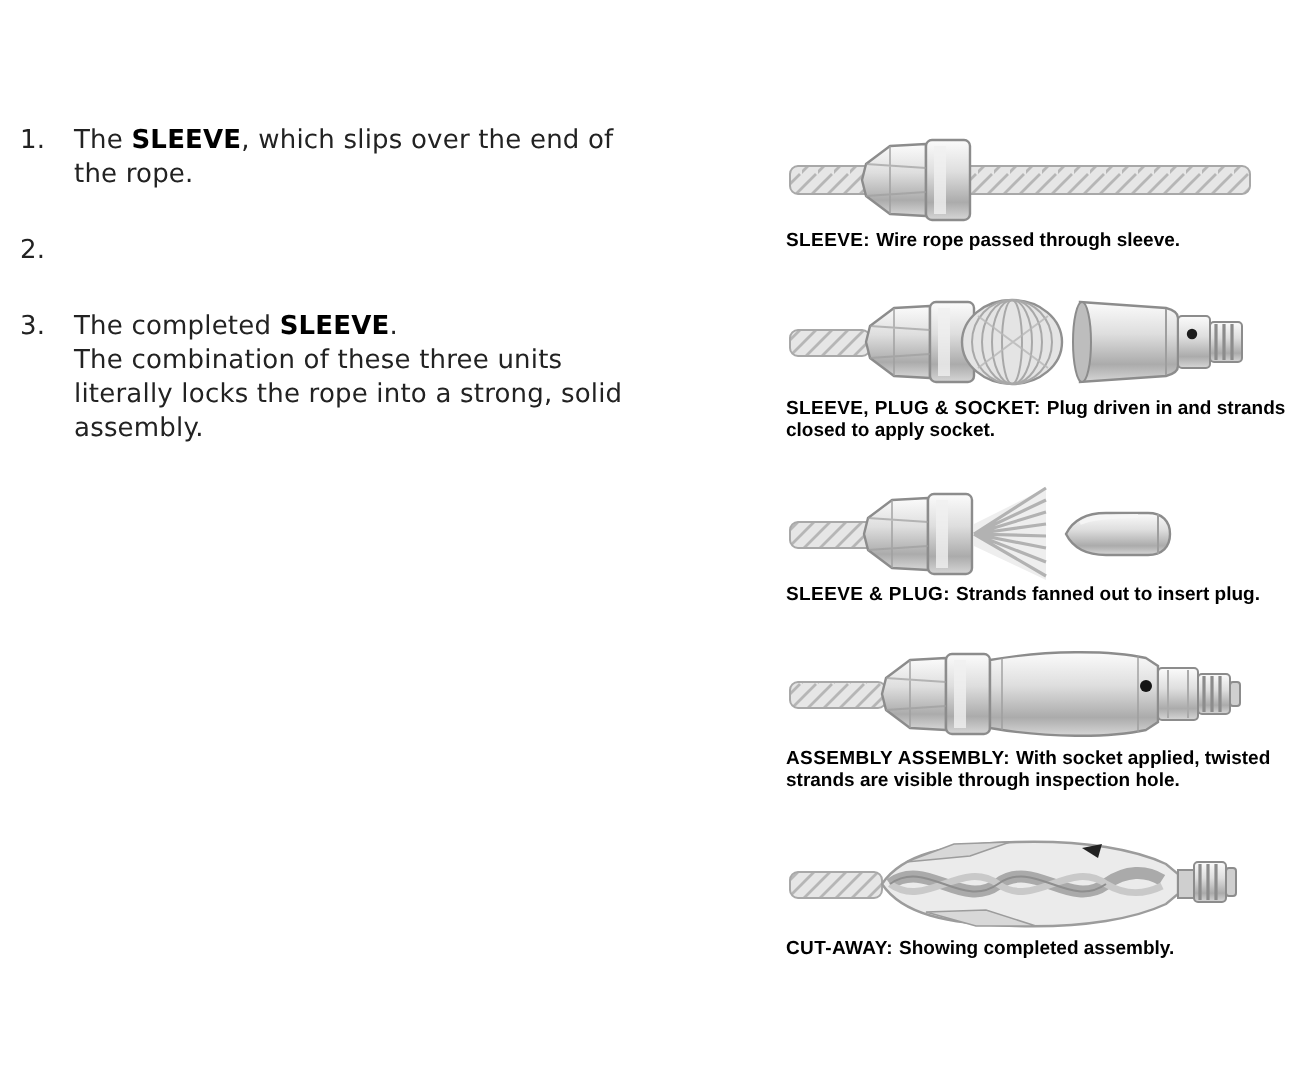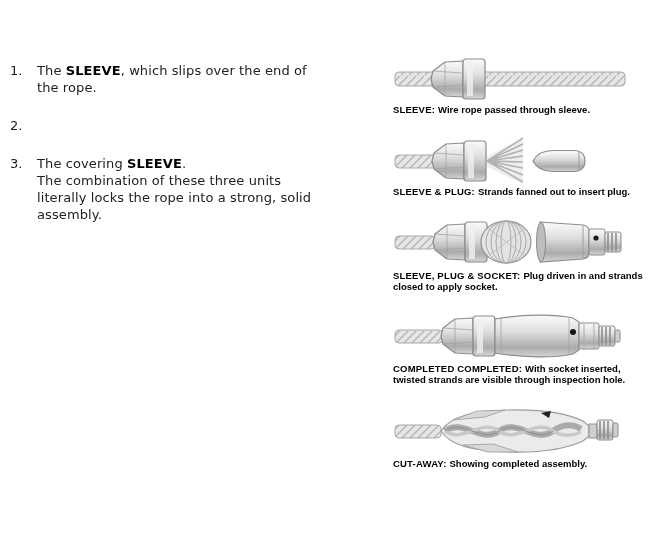--- a/index.html
+++ b/index.html
@@ -14,21 +14,21 @@
     position:absolute;left:10px;top:62px;width:330px;
     color:#222;font-size:13px;line-height:17px;letter-spacing:0.1px;
   }
   .step{display:flex;margin-bottom:21px;}
   .step .num{width:27px;flex:0 0 27px;}
   .step .body{width:293px;}
   .step b{font-weight:bold;color:#000000;}
   .step .extra{margin-top:0;}
 
   
-  .figures{position:absolute;left:393px;top:56px;width:252px;}
+  .figures{position:absolute;left:393px;top:67px;width:252px;}
   .figure{margin-bottom:19px;}
   .figure svg{display:block;}
   .caption{
     margin-top:2px;color:#000;
     font-family:"Liberation Sans",sans-serif;font-weight:bold;
     font-size:9.5px;line-height:11px;letter-spacing:0px;
   }
   .caption b{margin-right:3px;letter-spacing:0.2px;}
 </style>
 </head>
@@ -67,48 +67,35 @@
       <span class="num">1.</span>
       <div class="body"><span>The </span><b>SLEEVE</b><span>, which slips over the end of the rope.</span></div>
     </div>
 
     <div class="step">
       <span class="num">2.</span>
     </div>
 
     <div class="step">
       <span class="num">3.</span>
-      <div class="body"><span>The covering </span><b>SLEEVE</b><span>.</span>
+      <div class="body"><span>The completed </span><b>SLEEVE</b><span>.</span>
         <div class="extra">The combination of these three units literally locks the rope into a strong, solid assembly.</div>
       </div>
     </div>
 
   </div>
 
   <div class="figures">
 
     <div class="figure">
       <svg width="235" height="46" viewBox="0 0 235 46">
         <rect x="2" y="16" width="230" height="14" rx="4" fill="url(#pRope)" stroke="#a8a8a8"></rect>
         <use href="#sleeveShape" x="36" y="3"></use>
       </svg>
       <div class="caption"><b>SLEEVE:</b><span>Wire rope passed through sleeve.</span></div>
-    </div>
-
-    <div class="figure">
-      <svg width="235" height="50" viewBox="0 0 235 50">
-        <rect x="2" y="21" width="46" height="13" rx="4" fill="url(#pRope)" stroke="#a8a8a8"></rect>
-        <use href="#sleeveShape" x="37" y="7"></use>
-        <polygon points="94,22 130,4 130,50 94,33" fill="#eeeeee"></polygon>
-        <path d="M94,27 L130,4 M94,27 L130,10 M94,27 L130,16 M94,27 L130,22 M94,27 L130,28 M94,27 L130,34 M94,27 L130,41 M94,27 L130,48" stroke="#b2b2b2" stroke-width="1.6" fill="none"></path>
-        <path d="M140,27 C144,19 152,16.5 160,16.5 L181,16.5 C188,16.5 192,20.5 192,27 C192,33.5 188,37.5 181,37.5 L160,37.5 C152,37.5 144,35 140,27 Z" fill="url(#gMetal)" stroke="#8c8c8c" stroke-width="1.2"></path>
-        <path d="M147,21.5 C153,18.8 162,18 176,18" stroke="#f5f5f5" stroke-width="2" fill="none"></path>
-        <path d="M186,17 L186,37" stroke="#9e9e9e" stroke-width="1"></path>
-      </svg>
-      <div class="caption"><b>SLEEVE &amp; PLUG:</b><span>Strands fanned out to insert plug.</span></div>
     </div>
 
     <div class="figure">
       <svg width="235" height="52" viewBox="0 0 235 52">
         <rect x="2" y="20" width="40" height="13" rx="4" fill="url(#pRope)" stroke="#a8a8a8"></rect>
         <use href="#sleeveShape" x="38" y="6"></use>
         <ellipse cx="113" cy="26" rx="25" ry="21" fill="#e4e4e4" stroke="#909090" stroke-width="1.2"></ellipse>
         <ellipse cx="113" cy="26" rx="20" ry="21" fill="none" stroke="#a8a8a8"></ellipse>
         <ellipse cx="113" cy="26" rx="15" ry="21" fill="none" stroke="#a8a8a8"></ellipse>
         <ellipse cx="113" cy="26" rx="10" ry="21" fill="none" stroke="#a8a8a8"></ellipse>
@@ -119,32 +106,45 @@
         <path d="M190,9.5 L190,42.5" stroke="#9e9e9e" stroke-width="1"></path>
         <rect x="196" y="13" width="16" height="26" rx="2" fill="url(#gMetal)" stroke="#8c8c8c"></rect>
         <circle cx="203" cy="22" r="2.6" fill="#1c1c1c"></circle>
         <use href="#threadShape" x="212" y="16"></use>
       </svg>
       <div class="caption"><b>SLEEVE, PLUG &amp; SOCKET:</b><span>Plug driven in and strands closed to apply socket.</span></div>
     </div>
 
     <div class="figure">
       <svg width="235" height="50" viewBox="0 0 235 50">
+        <rect x="2" y="21" width="46" height="13" rx="4" fill="url(#pRope)" stroke="#a8a8a8"></rect>
+        <use href="#sleeveShape" x="37" y="7"></use>
+        <polygon points="94,22 130,4 130,50 94,33" fill="#eeeeee"></polygon>
+        <path d="M94,27 L130,4 M94,27 L130,10 M94,27 L130,16 M94,27 L130,22 M94,27 L130,28 M94,27 L130,34 M94,27 L130,41 M94,27 L130,48" stroke="#b2b2b2" stroke-width="1.6" fill="none"></path>
+        <path d="M140,27 C144,19 152,16.5 160,16.5 L181,16.5 C188,16.5 192,20.5 192,27 C192,33.5 188,37.5 181,37.5 L160,37.5 C152,37.5 144,35 140,27 Z" fill="url(#gMetal)" stroke="#8c8c8c" stroke-width="1.2"></path>
+        <path d="M147,21.5 C153,18.8 162,18 176,18" stroke="#f5f5f5" stroke-width="2" fill="none"></path>
+        <path d="M186,17 L186,37" stroke="#9e9e9e" stroke-width="1"></path>
+      </svg>
+      <div class="caption"><b>SLEEVE &amp; PLUG:</b><span>Strands fanned out to insert plug.</span></div>
+    </div>
+
+    <div class="figure">
+      <svg width="235" height="50" viewBox="0 0 235 50">
         <rect x="2" y="19" width="48" height="13" rx="4" fill="url(#pRope)" stroke="#a8a8a8"></rect>
         <use href="#sleeveShape" x="46" y="5"></use>
         <path d="M102,8 C130,3 162,3 180,7 L186,11 L186,39 L180,43 C162,47 130,47 102,42 Z" fill="url(#gMetal)" stroke="#8c8c8c" stroke-width="1.2"></path>
         <path d="M108,7 L108,43" stroke="#9e9e9e" stroke-width="1" opacity="0.7"></path>
         <path d="M176,6 L176,44" stroke="#9e9e9e" stroke-width="1" opacity="0.7"></path>
         <circle cx="180" cy="21" r="3" fill="#161616"></circle>
         <rect x="186" y="12" width="20" height="26" rx="2" fill="url(#gMetal)" stroke="#8c8c8c"></rect>
         <path d="M191,13 L191,37 M201,13 L201,37" stroke="#aaaaaa" stroke-width="1"></path>
         <use href="#threadShape" x="206" y="15"></use>
         <rect x="222" y="19" width="5" height="12" rx="1.5" fill="#cfcfcf" stroke="#8c8c8c"></rect>
       </svg>
-      <div class="caption"><b>COMPLETED COMPLETED:</b><span>With socket inserted, twisted strands are visible through inspection hole.</span></div>
+      <div class="caption"><b>ASSEMBLY ASSEMBLY:</b><span>With socket applied, twisted strands are visible through inspection hole.</span></div>
     </div>
 
     <div class="figure">
       <svg width="235" height="52" viewBox="0 0 235 52">
         <rect x="2" y="21" width="46" height="13" rx="4" fill="url(#pRope)" stroke="#a8a8a8"></rect>
         <path d="M48,27 C58,12 80,7 115,6 C150,5 175,10 190,17 L196,22 L196,32 L190,37 C175,44 150,49 115,48 C80,47 58,42 48,27 Z" fill="#ebebeb" stroke="#9c9c9c" stroke-width="1.2"></path>
         <path d="M52,27 C70,14 88,40 106,27 C124,14 142,40 160,27 C170,20 180,20 188,25" stroke="#aaaaaa" stroke-width="6" fill="none"></path>
         <path d="M52,27 C70,40 88,14 106,27 C124,40 142,14 160,27 C170,33 180,32 188,28" stroke="#c9c9c9" stroke-width="3.5" fill="none"></path>
         <path d="M52,27 C70,14 88,40 106,27 C124,14 142,40 160,27" stroke="#8e8e8e" stroke-width="1" fill="none"></path>
         <path d="M60,16 L84,7 L112,6 L92,13 Z" fill="#d8d8d8" stroke="#9c9c9c" stroke-width="0.8"></path>

